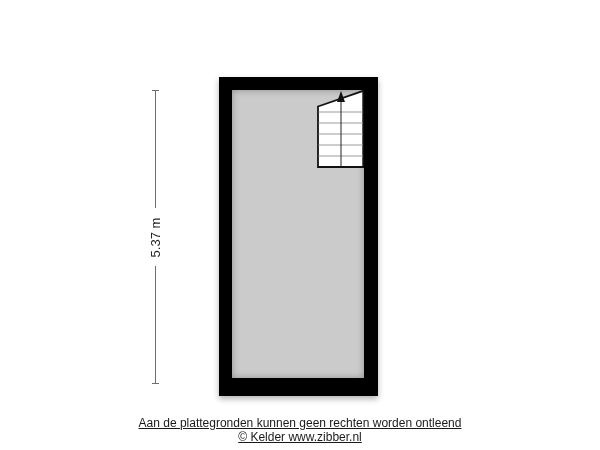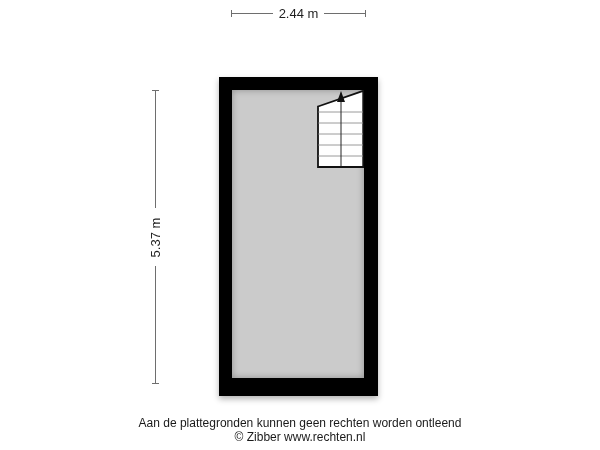--- a/index.html
+++ b/index.html
@@ -35,36 +35,29 @@
   .plan{position:absolute;left:219px;top:77px;width:159px;height:319px;
         border:13px solid var(--wall);border-right-width:14px;border-bottom-width:18px;
         background:var(--floor);
         box-shadow:0 3px 6px rgba(0,0,0,0.30), inset 0 0 7px rgba(0,0,0,0.30);}
   .room-label{position:absolute;left:0;right:0;top:137px;text-align:center;
         font-size:11px;color:#3d3d3d;letter-spacing:0.4px;}
   .stairs{position:absolute;right:0;top:0;width:47px;height:78px;display:block;}
 
   
   .footer-line{position:absolute;left:0;width:600px;text-align:center;
-        font-size:12px;color:#1a1a1a;line-height:13px;}
+        font-size:12px;color:#1a1a1a;line-height:13px;text-decoration:underline;}
   .disclaimer{top:417px;}
   .copyright{top:431px;}
 </style>
 </head>
 <body>
 
 <div class="scene">
 
-  <div class="dim-h">
-    <div class="tick"></div>
-    <div class="line"></div>
-    <span class="dim-label">2.44 m</span>
-    <div class="line"></div>
-    <div class="tick"></div>
-  </div>
 
   <div class="dim-v">
     <div class="tick"></div>
     <div class="line"></div>
     <div class="label-wrap">
       <span class="dim-label">5.37 m</span>
     </div>
     <div class="line"></div>
     <div class="tick"></div>
   </div>
@@ -83,15 +76,15 @@
         <line x1="1.5" y1="66" x2="45.8" y2="66"></line>
       </g>
 
       <line x1="24" y1="10" x2="24" y2="76.5" stroke="#222222" stroke-width="1"></line>
       <polygon points="24,1 28,12 20,12" fill="#111111"></polygon>
     </svg>
 
   </div>
 
   <div class="footer-line disclaimer">Aan de plattegronden kunnen geen rechten worden ontleend</div>
-  <div class="footer-line copyright">© Zibber www.rechten.nl</div>
+  <div class="footer-line copyright">© Kelder www.zibber.nl</div>
 
 </div>
 
 </body></html>

